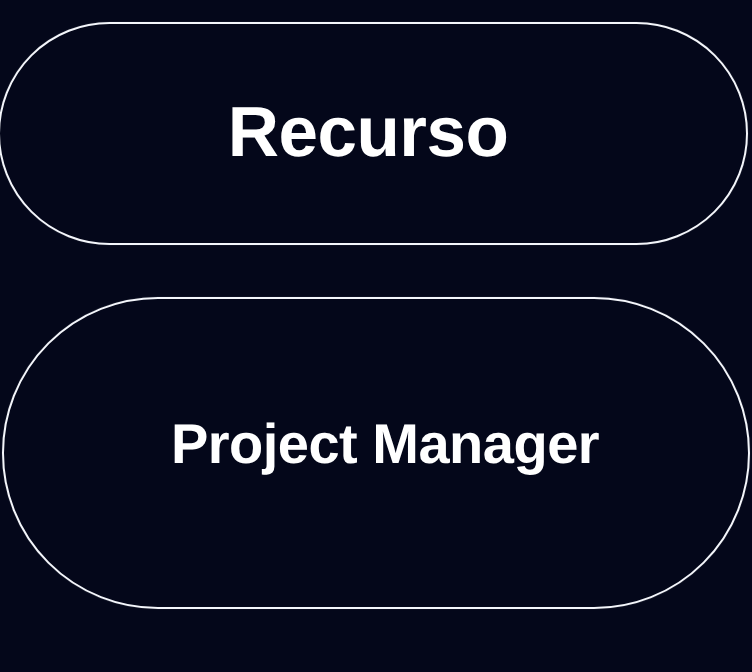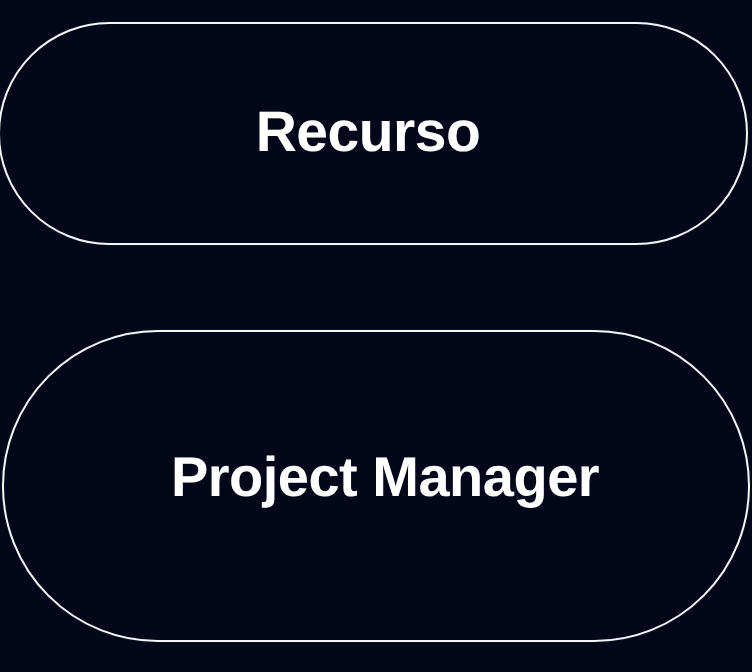--- a/index.html
+++ b/index.html
@@ -42,28 +42,28 @@
 
   
   #node-recurso {
     left: -2px;
     top: 22px;
     width: 750px;
     height: 223px;
     border-radius: 112px / 112px;
   }
   #node-recurso .node-label {
-    font-size: 57px;
+    font-size: 71px;
     transform: translate(-5px, -1px);
   }
 
   
   #node-project-manager {
     left: 2px;
-    top: 330px;
+    top: 297px;
     width: 748px;
     height: 312px;
     border-radius: 176px / 176px;
     text-align: right;
   }
   #node-project-manager .node-label {
     font-size: 56px;
     transform: translate(9px, -9px);
   }
 </style>

